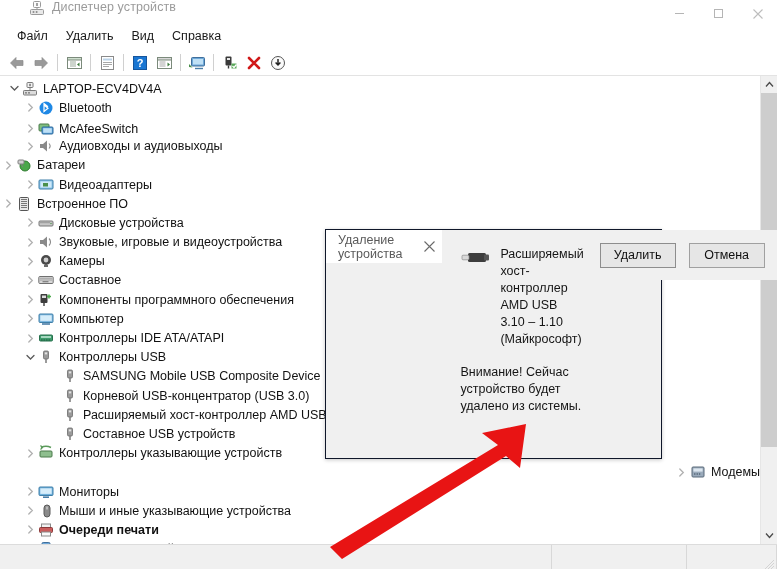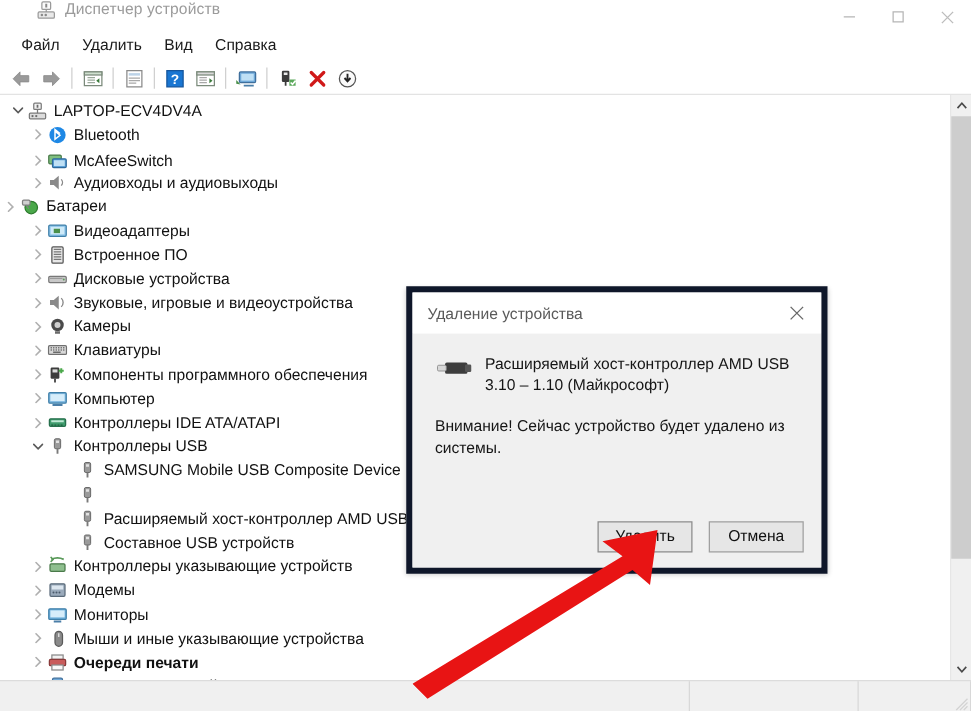--- a/index.html
+++ b/index.html
@@ -129,23 +129,23 @@
   .sb-grip {
     position:absolute; right:2px; bottom:1px; width:12px; height:12px;
     opacity:.45;
   }
 
   
   .dialog {
     position:absolute;
     left:325px; top:229px; width:337px; height:230px;
     background:#f0f0f0;
-    border:5px solid #0f172a;
+    border:1px solid #0f172a;
     box-shadow: 0 1px 4px rgba(0,0,0,0.22);
-    display:flex; flex-direction:column;
+    display:flex; 
     z-index:20;
   }
   .dlg-title {
     height:33px; min-height:33px;
     background:#ffffff;
     display:flex; align-items:center;
     padding-left:12px;
   }
   .dlg-title-text {
     font-size:12.5px; color:#5a5a5a;
@@ -391,21 +391,21 @@
                 <path d="M2.8 1L6.3 4.5 2.8 8" stroke="#b0b0b0" stroke-width="1.3" fill="none" stroke-linecap="round"></path>
               </svg>
             </div>
             <div class="ticon"><svg width="16" height="16" viewBox="0 0 16 16">
                 <rect x="1" y="3" width="14" height="9" rx="1" fill="#8ec5ea" stroke="#3f7fa8"></rect>
                 <rect x="2.5" y="4.5" width="11" height="6" fill="#cfeaf8"></rect>
                 <rect x="5" y="6" width="5" height="3.5" fill="#4a8f4a"></rect>
               </svg></div>
             <div class="tlabel">Видеоадаптеры</div>
           </div>
-          <div class="trow" style="padding-left: 22px;">
+          <div class="trow" style="">
             <div class="twist">
               <svg width="9" height="9" viewBox="0 0 9 9">
                 <path d="M2.8 1L6.3 4.5 2.8 8" stroke="#b0b0b0" stroke-width="1.3" fill="none" stroke-linecap="round"></path>
               </svg>
             </div>
             <div class="ticon"><svg width="16" height="16" viewBox="0 0 16 16">
                 <rect x="3.5" y="1.5" width="9" height="13" rx="1" fill="#e8e8e8" stroke="#555"></rect>
                 <path d="M5 3.5h6M5 5.5h6M5 7.5h6M5 9.5h6M5 11.5h6" stroke="#777"></path>
               </svg></div>
             <div class="tlabel">Встроенное ПО</div>
@@ -451,21 +451,21 @@
           <div class="trow" style="padding-left: 22px;">
             <div class="twist">
               <svg width="9" height="9" viewBox="0 0 9 9">
                 <path d="M2.8 1L6.3 4.5 2.8 8" stroke="#b0b0b0" stroke-width="1.3" fill="none" stroke-linecap="round"></path>
               </svg>
             </div>
             <div class="ticon"><svg width="16" height="16" viewBox="0 0 16 16">
                 <rect x="0.8" y="4.5" width="14.4" height="7" rx="1" fill="#d8d8d8" stroke="#707070"></rect>
                 <path d="M2.5 6.2h1M4.5 6.2h1M6.5 6.2h1M8.5 6.2h1M10.5 6.2h1M12.5 6.2h1M2.5 8h1M4.5 8h1M6.5 8h1M8.5 8h1M10.5 8h1M12.5 8h1M4.5 9.8h6" stroke="#6a6a6a" stroke-width="1.1"></path>
               </svg></div>
-            <div class="tlabel">Клавиатуры</div>
+            <div class="tlabel">Составное</div>
           </div>
           <div class="trow" style="padding-left: 22px;">
             <div class="twist">
               <svg width="9" height="9" viewBox="0 0 9 9">
                 <path d="M2.8 1L6.3 4.5 2.8 8" stroke="#b0b0b0" stroke-width="1.3" fill="none" stroke-linecap="round"></path>
               </svg>
             </div>
             <div class="ticon"><svg width="16" height="16" viewBox="0 0 16 16">
                 <rect x="2.5" y="2" width="7" height="9" rx="1" fill="#3d3d3d"></rect>
                 <rect x="4" y="3.5" width="4" height="2.5" fill="#dcdcdc"></rect>
@@ -530,20 +530,21 @@
             <div class="twist empty">
               <svg width="9" height="9" viewBox="0 0 9 9">
                 <path d="M2.8 1L6.3 4.5 2.8 8" stroke="#b0b0b0" stroke-width="1.3" fill="none" stroke-linecap="round"></path>
               </svg>
             </div>
             <div class="ticon"><svg width="16" height="16" viewBox="0 0 16 16">
                 <rect x="5.5" y="2" width="5" height="8" rx="1.2" fill="#9a9a9a" stroke="#6a6a6a" stroke-width=".8"></rect>
                 <rect x="6.8" y="3.4" width="2.4" height="2" fill="#e2e2e2"></rect>
                 <path d="M8 10v4" stroke="#7a7a7a" stroke-width="1.5"></path>
               </svg></div>
+            <div class="tlabel">Корневой USB-концентратор (USB 3.0)</div>
           </div>
           <div class="trow" style="padding-left: 46px;">
             <div class="twist empty">
               <svg width="9" height="9" viewBox="0 0 9 9">
                 <path d="M2.8 1L6.3 4.5 2.8 8" stroke="#b0b0b0" stroke-width="1.3" fill="none" stroke-linecap="round"></path>
               </svg>
             </div>
             <div class="ticon"><svg width="16" height="16" viewBox="0 0 16 16">
                 <rect x="5.5" y="2" width="5" height="8" rx="1.2" fill="#9a9a9a" stroke="#6a6a6a" stroke-width=".8"></rect>
                 <rect x="6.8" y="3.4" width="2.4" height="2" fill="#e2e2e2"></rect>
@@ -570,21 +571,21 @@
                 <path d="M2.8 1L6.3 4.5 2.8 8" stroke="#b0b0b0" stroke-width="1.3" fill="none" stroke-linecap="round"></path>
               </svg>
             </div>
             <div class="ticon"><svg width="16" height="16" viewBox="0 0 16 16">
                 <rect x="2" y="6" width="12" height="6" rx="1" fill="#8fbf8f" stroke="#4a7a4a"></rect>
                 <path d="M3 2.5c3-1.5 7-1.5 10 0" stroke="#5a9a5a" stroke-width="1.4" fill="none"></path>
                 <path d="M2.5 4.5l2-2-2-2" stroke="#5a9a5a" stroke-width="1.2" fill="none"></path>
               </svg></div>
             <div class="tlabel">Контроллеры указывающие устройств</div>
           </div>
-          <div class="trow" style="padding-left: 22px;">
+          <div class="trow" style="padding-left: 22px; justify-content: flex-end;">
             <div class="twist">
               <svg width="9" height="9" viewBox="0 0 9 9">
                 <path d="M2.8 1L6.3 4.5 2.8 8" stroke="#b0b0b0" stroke-width="1.3" fill="none" stroke-linecap="round"></path>
               </svg>
             </div>
             <div class="ticon"><svg width="16" height="16" viewBox="0 0 16 16">
                 <rect x="2" y="3" width="12" height="10" rx="1" fill="#9aaabb" stroke="#5a6a7a"></rect>
                 <rect x="3.4" y="4.4" width="9.2" height="3.2" fill="#dce6ef"></rect>
                 <circle cx="4.8" cy="10" r=".8" fill="#4a5a6a"></circle>
                 <circle cx="7.2" cy="10" r=".8" fill="#4a5a6a"></circle>

